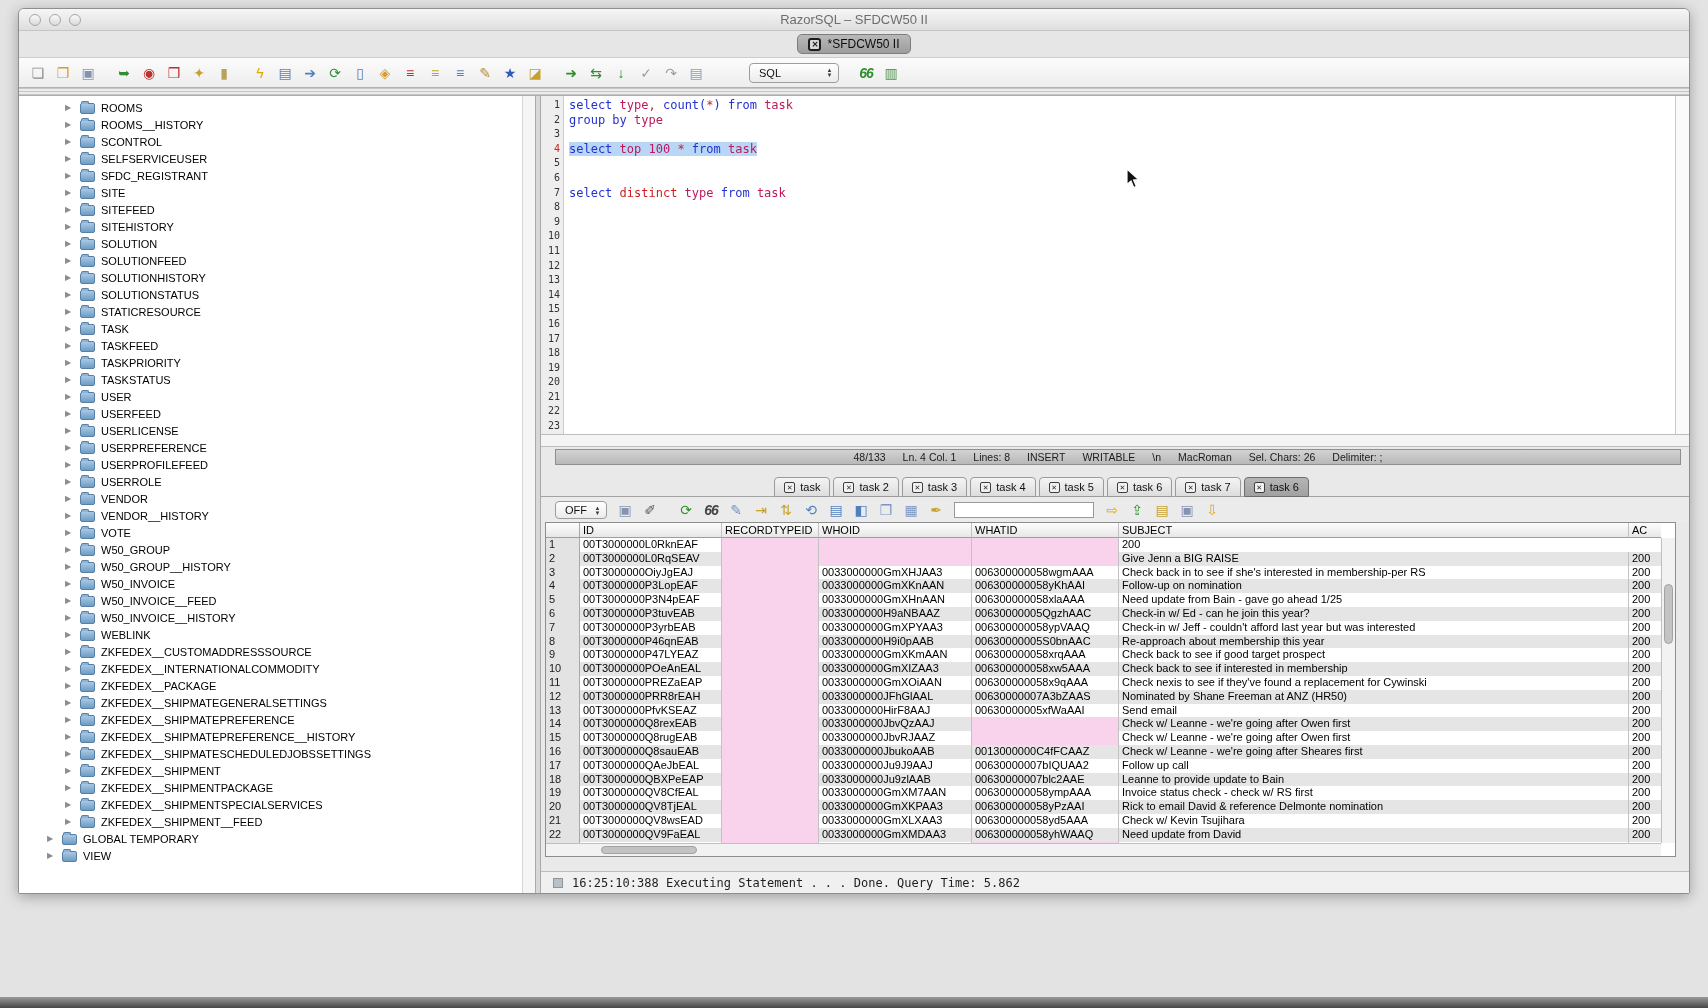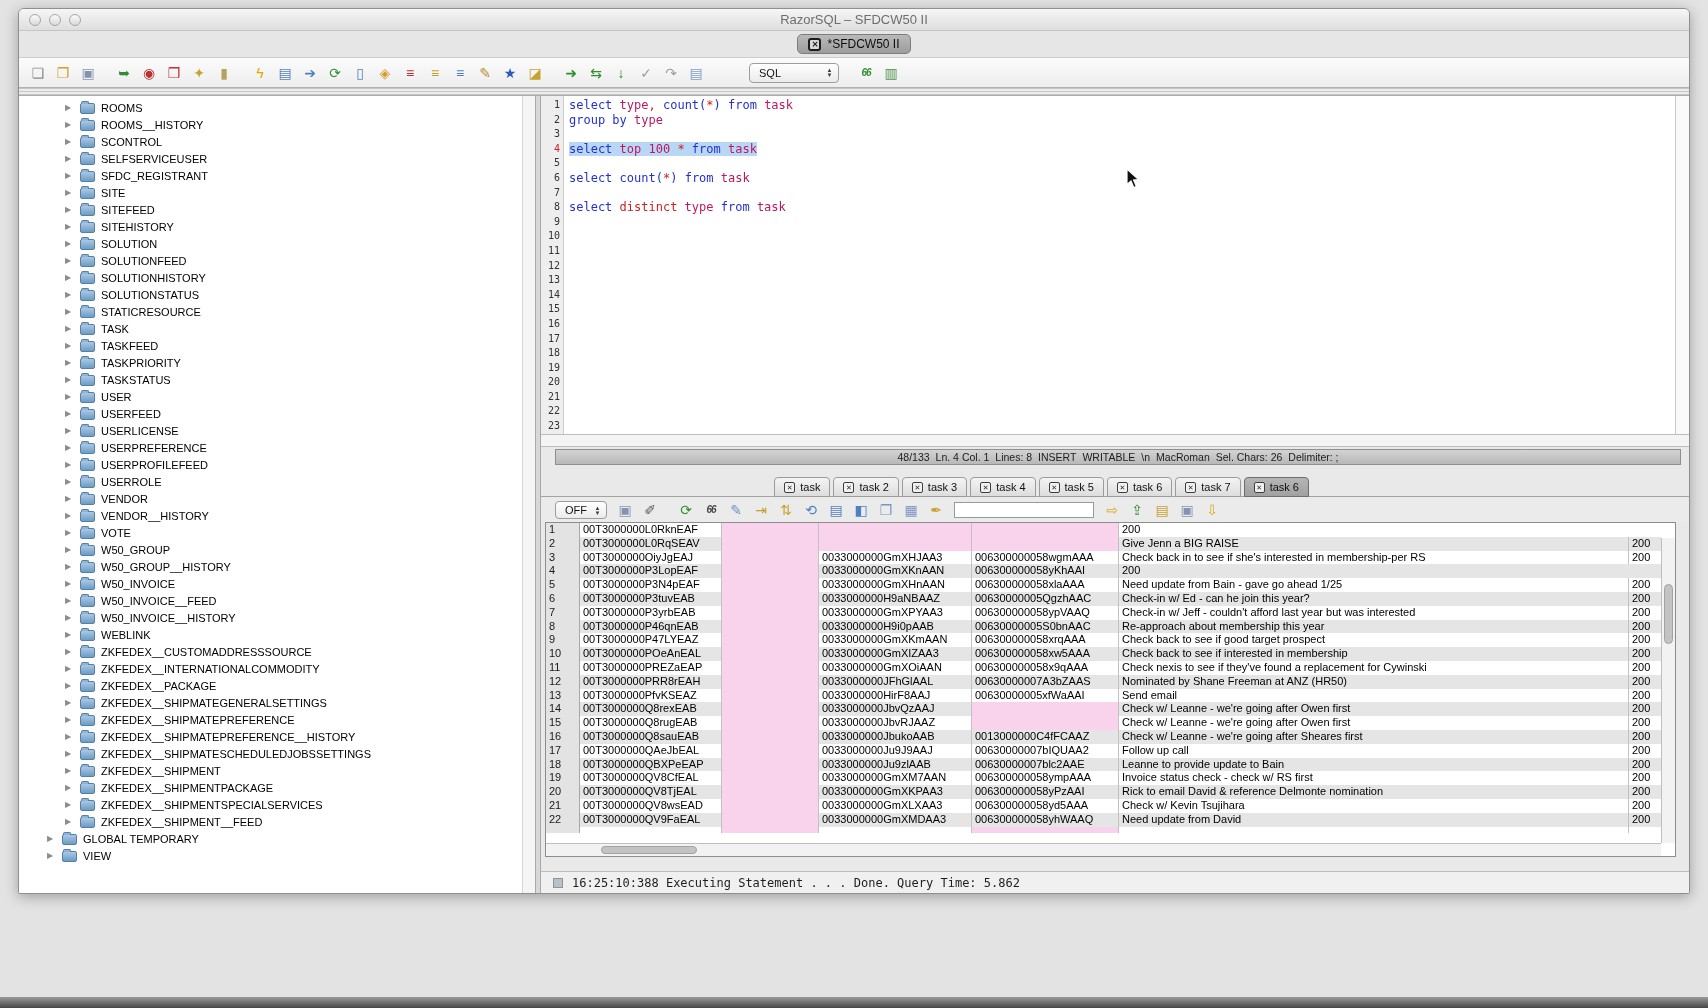--- a/index.html
+++ b/index.html
@@ -24,21 +24,21 @@
             background:linear-gradient(#b9b9b9,#9d9d9d); border:1px solid #7d7d7d; border-radius:5px;
             font-size:12px; color:#0d0d0d; }
   .xboxdoc { width:13px; height:13px; border:2px solid #1c1c1c; border-radius:3px; background:#d8d8d8;
              font-size:8px; line-height:9px; text-align:center; color:#1c1c1c; font-weight:bold; }
 
   .toolbar { height:30px; background:linear-gradient(#fcfcfc,#ededed); border-bottom:1px solid #b2b2b2;
              display:flex; align-items:center; padding:0 10px; gap:18px; flex:0 0 auto; }
   .tbgroups { display:flex; gap:18px; }
   .tb-group { display:flex; gap:7px; align-items:center; }
   .tbi { width:18px; height:18px; font-size:14px; line-height:18px; text-align:center; display:inline-block; }
-  .i66 { font-size:10px; font-weight:bold; font-style:italic; letter-spacing:-1px; }
+  .i66 { font-size:14px; font-weight:bold; font-style:italic; letter-spacing:-1px; }
   .dd { height:20px; background:linear-gradient(#ffffff,#ebebeb); border:1px solid #9d9d9d; border-radius:4px;
         display:flex; align-items:center; font-size:11px; color:#111; padding-left:9px; position:relative; }
   .dd .stepper { position:absolute; right:2px; top:1px; width:13px; height:16px; border-radius:3px;
                  display:flex; flex-direction:column; align-items:center; justify-content:center;
                  font-size:6px; line-height:5px; color:#3a3a3a; }
   .sqldd { width:90px; margin-left:26px; }
 
   
   .pinstripe { height:8px; background:repeating-linear-gradient(180deg,#c5c5c5 0 1px,#ececec 1px 3px);
                border-bottom:1px solid #acacac; flex:0 0 auto; }
@@ -63,21 +63,21 @@
             padding:2px 3px 0 0; font-family:"DejaVu Sans Mono",monospace; font-size:10px; color:#333; flex:0 0 auto; }
   .ln { height:14.6px; line-height:14.6px; }
   .ln.cur { color:var(--lit); }
   .ebody { flex:1; padding:2px 0 0 5px; font-family:"DejaVu Sans Mono",monospace; font-size:12px; overflow:hidden; }
   .eline { height:14.6px; line-height:14.6px; white-space:pre; color:#000; }
   .tk-k { color:var(--kw); } .tk-r { color:var(--lit); } .tk-p { color:#be185d; }
   .selline { background:var(--sel);margin-top:21px; }
   .editor-vscroll { width:14px; border-left:1px solid #c9c9c9; background:#fafafa; flex:0 0 auto; }
   .ehscroll { height:13px; background:#f4f4f4; border-top:1px solid #bdbdbd; border-bottom:1px solid #bdbdbd; flex:0 0 auto; }
   .estatus { height:16px; margin:2px 8px 0 14px; background:linear-gradient(#d3d3d3,#b8b8b8);
-             border:1px solid #8f8f8f; display:flex; align-items:center; justify-content:center; gap:6px;
+             border:1px solid #8f8f8f; display:flex; align-items:center; justify-content:center; gap:17px;
              font-size:10.5px; color:#1c1c1c; flex:0 0 auto; }
   .rgap { height:8px; flex:0 0 auto; }
 
   
   .rtabs { height:24px; display:flex; justify-content:flex-end; align-items:flex-end; padding:0 380px 0 0;
            gap:3px; border-bottom:1px solid #a3a3a3; flex:0 0 auto; }
   .rtab { height:20px; padding:0 9px; display:flex; align-items:center; gap:5px; font-size:11px; color:#111;
           background:linear-gradient(#f4f4f4,#dddddd); border:1px solid #9b9b9b; border-radius:4px 4px 0 0; margin-bottom:-1px; }
   .rtab.active { background:linear-gradient(#b5b5b5,#a1a1a1); border-color:#6e6e6e; }
   .xbox { width:11px; height:11px; border:1px solid #3e3e3e; border-radius:2px; background:#f1f1f1;
@@ -454,21 +454,20 @@
               <div class="ln">21</div>
               <div class="ln">22</div>
               <div class="ln">23</div>
             </div>
           <div class="ebody" id="ebody">
               <div class="eline"><span><span class="tk-k">select</span><span class="tk-p"> type</span><span class="tk-r">,</span><span class="tk-p"> </span><span class="tk-k">count(</span><span class="tk-r">*</span><span class="tk-k">)</span><span class="tk-p"> </span><span class="tk-k">from</span><span class="tk-p"> task</span></span></div>
               <div class="eline"><span><span class="tk-k">group by</span><span class="tk-p"> type</span></span></div>
               <div class="eline"></div>
               <div class="eline"><span class="selline"><span class="tk-k">select</span><span class="tk-p"> top 100 </span><span class="tk-r">*</span><span class="tk-p"> </span><span class="tk-k">from</span><span class="tk-p"> task</span></span></div>
               <div class="eline"></div>
-              <div class="eline"><span><span class="tk-k">select</span><span class="tk-p"> </span><span class="tk-k">count(</span><span class="tk-r">*</span><span class="tk-k">)</span><span class="tk-p"> </span><span class="tk-k">from</span><span class="tk-p"> task</span></span></div>
               <div class="eline"></div>
               <div class="eline"><span><span class="tk-k">select</span><span class="tk-p"> </span><span class="tk-r">distinct</span><span class="tk-p"> type</span><span class="tk-p"> </span><span class="tk-k">from</span><span class="tk-p"> task</span></span></div>
               <div class="eline"></div>
               <div class="eline"></div>
               <div class="eline"></div>
               <div class="eline"></div>
               <div class="eline"></div>
               <div class="eline"></div>
               <div class="eline"></div>
               <div class="eline"></div>
@@ -565,20 +564,29 @@
                 <span class="tbi" style="color: rgb(47, 143, 47);">⇪</span>
                 <span class="tbi" style="color: rgb(199, 161, 46);">▤</span>
                 <span class="tbi" style="color: rgb(131, 147, 176);">▣</span>
                 <span class="tbi" style="color: rgb(216, 168, 26);">⇩</span>
               </div>
             </div>
         </div>
 
         <div class="tablewrap">
           <div class="tgrid">
+            <div class="thead" id="thead">
+                <div class="tcell c0 rownum"></div>
+                <div class="tcell c1">ID</div>
+                <div class="tcell c2">RECORDTYPEID</div>
+                <div class="tcell c3">WHOID</div>
+                <div class="tcell c4">WHATID</div>
+                <div class="tcell c5">SUBJECT</div>
+                <div class="tcell c6">AC</div>
+              </div>
             <div id="tbody">
                 <div class="trow">
                   <div class="tcell c0 rownum">1</div>
                   <div class="tcell c1">00T3000000L0RknEAF</div>
                   <div class="tcell c2 null"></div>
                   <div class="tcell c3 null"></div>
                   <div class="tcell c4 null"></div>
                   <div class="tcell c6">200</div>
                 </div>
                 <div class="trow">
@@ -598,20 +606,21 @@
                   <div class="tcell c4">006300000058wgmAAA</div>
                   <div class="tcell c5">Check back in to see if she's interested in membership-per RS</div>
                   <div class="tcell c6">200</div>
                 </div>
                 <div class="trow">
                   <div class="tcell c0 rownum">4</div>
                   <div class="tcell c1">00T3000000P3LopEAF</div>
                   <div class="tcell c2 null"></div>
                   <div class="tcell c3">0033000000GmXKnAAN</div>
                   <div class="tcell c4">006300000058yKhAAI</div>
+                  <div class="tcell c5">Follow-up on nomination</div>
                   <div class="tcell c6">200</div>
                 </div>
                 <div class="trow">
                   <div class="tcell c0 rownum">5</div>
                   <div class="tcell c1">00T3000000P3N4pEAF</div>
                   <div class="tcell c2 null"></div>
                   <div class="tcell c3">0033000000GmXHnAAN</div>
                   <div class="tcell c4">006300000058xlaAAA</div>
                   <div class="tcell c5">Need update from Bain - gave go ahead 1/25</div>
                   <div class="tcell c6">200</div>

